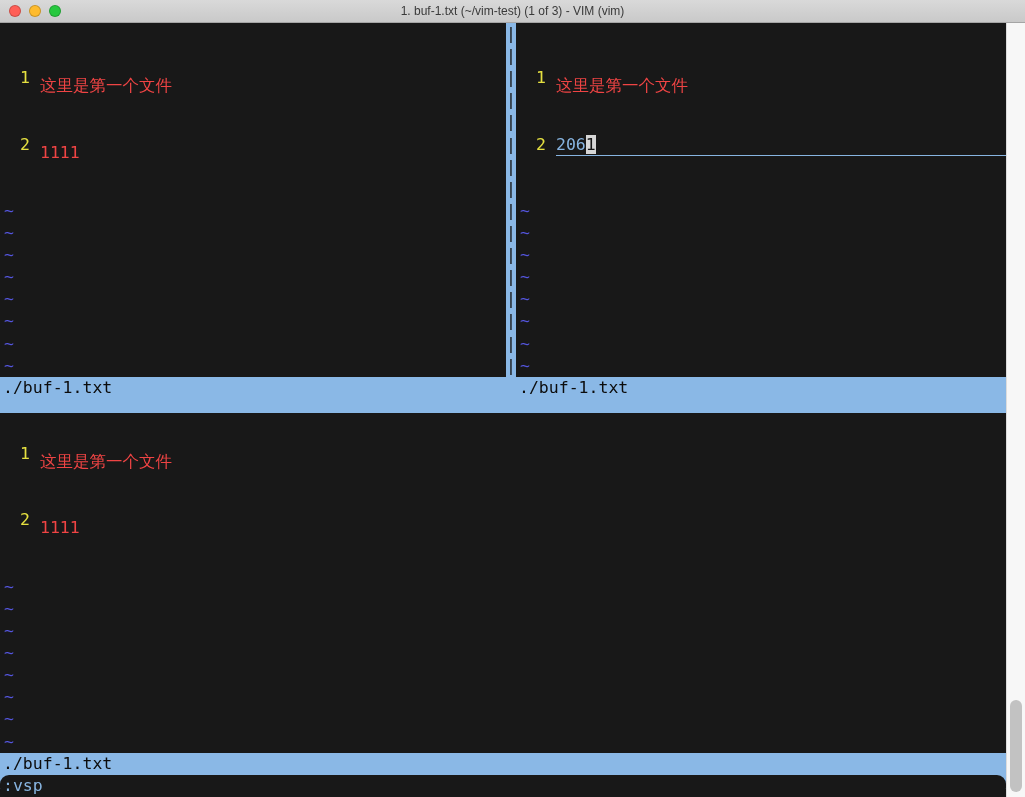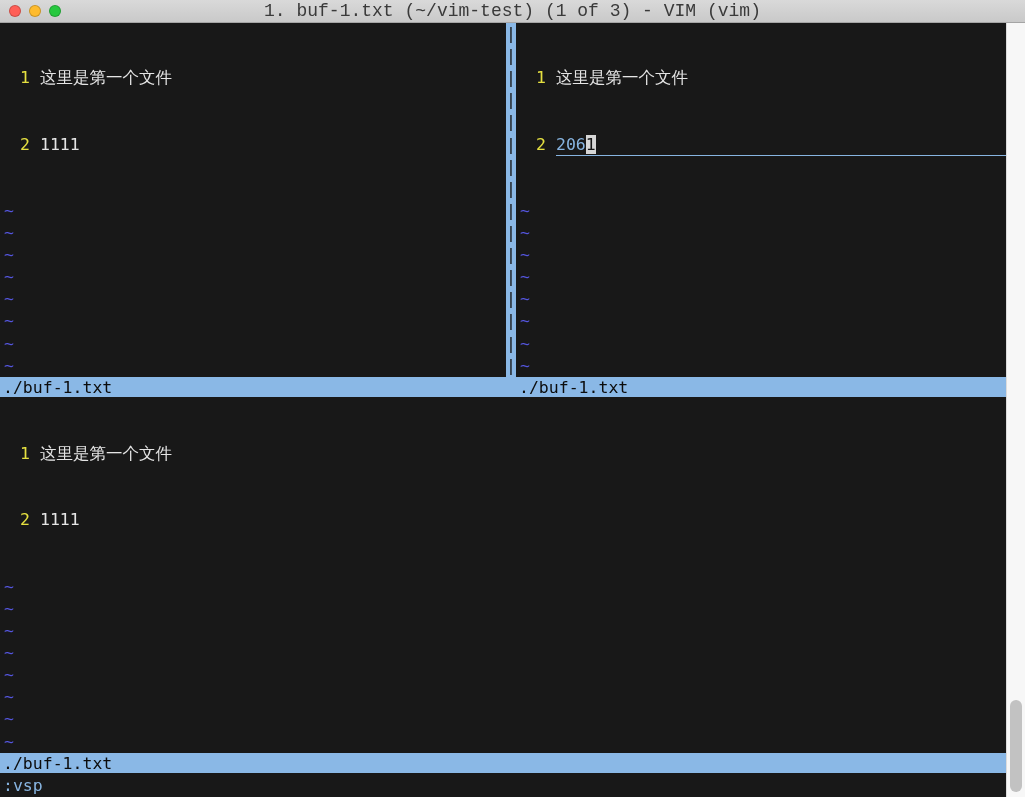--- a/index.html
+++ b/index.html
@@ -6,21 +6,21 @@
   html,body { width:1025px; height:797px; background:#181818; overflow:hidden; }
   .window { position:relative; width:1025px; height:797px; font-family:"DejaVu Sans Mono","Liberation Mono",monospace; }
 
   
   .titlebar {
     position:absolute; left:0; top:0; width:1025px; height:23px;
     background:linear-gradient(#d9d9d9,#c9c9c9);
     border-bottom:1px solid #a5a5a5;
     display:flex; align-items:center; justify-content:center;
   }
-  .title-text { font-family:Liberation Mono, monospace; font-size:18px; color:#3a3a3a; }
+  .title-text { font-family:Liberation Sans, sans-serif; font-size:12px; color:#3a3a3a; }
   .traffic { position:absolute; left:9px; top:5px; display:flex; gap:8px; }
   .tl { width:12px; height:12px; border-radius:50%; border:0.5px solid rgba(0,0,0,0.2); }
   .tl.red { background:#ff5f57; }
   .tl.yellow { background:#febb2e; }
   .tl.green { background:#27c83f; }
 
   
   .vim {
     position:absolute; left:0; top:23px; width:1006px; height:774px;
     background:#181818; color:#87b4e0;
@@ -32,39 +32,39 @@
   .pane-bottom   { left:0;     top:375.9px; width:1006px; height:353.9px; }
 
   .vsep {
     position:absolute; left:506px; top:0; width:10px; height:353.8px;
     background:#8ab8e6; color:#161616; text-align:center; overflow:hidden;
   }
 
   .line { display:flex; height:22.114px; }
   .lnum { display:inline-block; width:30px; text-align:right; color:#e5e040; flex:none; }
   .lgap { display:inline-block; width:10px; flex:none; }
-  .ltext { color:#e5e5e5; }
+  .ltext { color:#ef4444;margin-top:8px; }
   .tilde-col { color:#5556e0; padding-left:4px; }
   .tilde-col div { height:22.114px; }
 
   .cursorline .ultext { border-bottom:1px solid #87b4e0; }
   .ulfill { flex:1; border-bottom:1px solid #87b4e0; }
   .cursorblock { background:#d6d6d6; color:#161616; }
 
   .statusline {
-    position:absolute; height:20px; background:#8ab8e6; color:#0c0c0c;
+    position:absolute; height:36px; background:#8ab8e6; color:#0c0c0c;
     padding-left:3px; overflow:hidden;
   }
   .status-topleft  { left:0;     top:353.8px; width:516px; }
   .status-topright { left:516px; top:353.8px; width:490px; }
   .status-bottom   { left:0;     top:729.8px; width:1006px; }
 
   .cmdline {
     position:absolute; left:0; top:751.9px; width:1006px; height:22.1px;
-    color:#87b4e0; padding-left:3px; background:#181818;
+    color:#87b4e0; padding-left:3px; background:#181818;border-radius:9px;
   }
 
   
   .scroll-track {
     position:absolute; left:1006px; top:23px; width:19px; height:774px;
     background:#f7f7f7; border-left:1px solid #dcdcdc;
   }
   .scroll-thumb {
     position:absolute; left:3px; top:677px; width:12px; height:92px;
     background:#c2c2c2; border-radius:6px;

